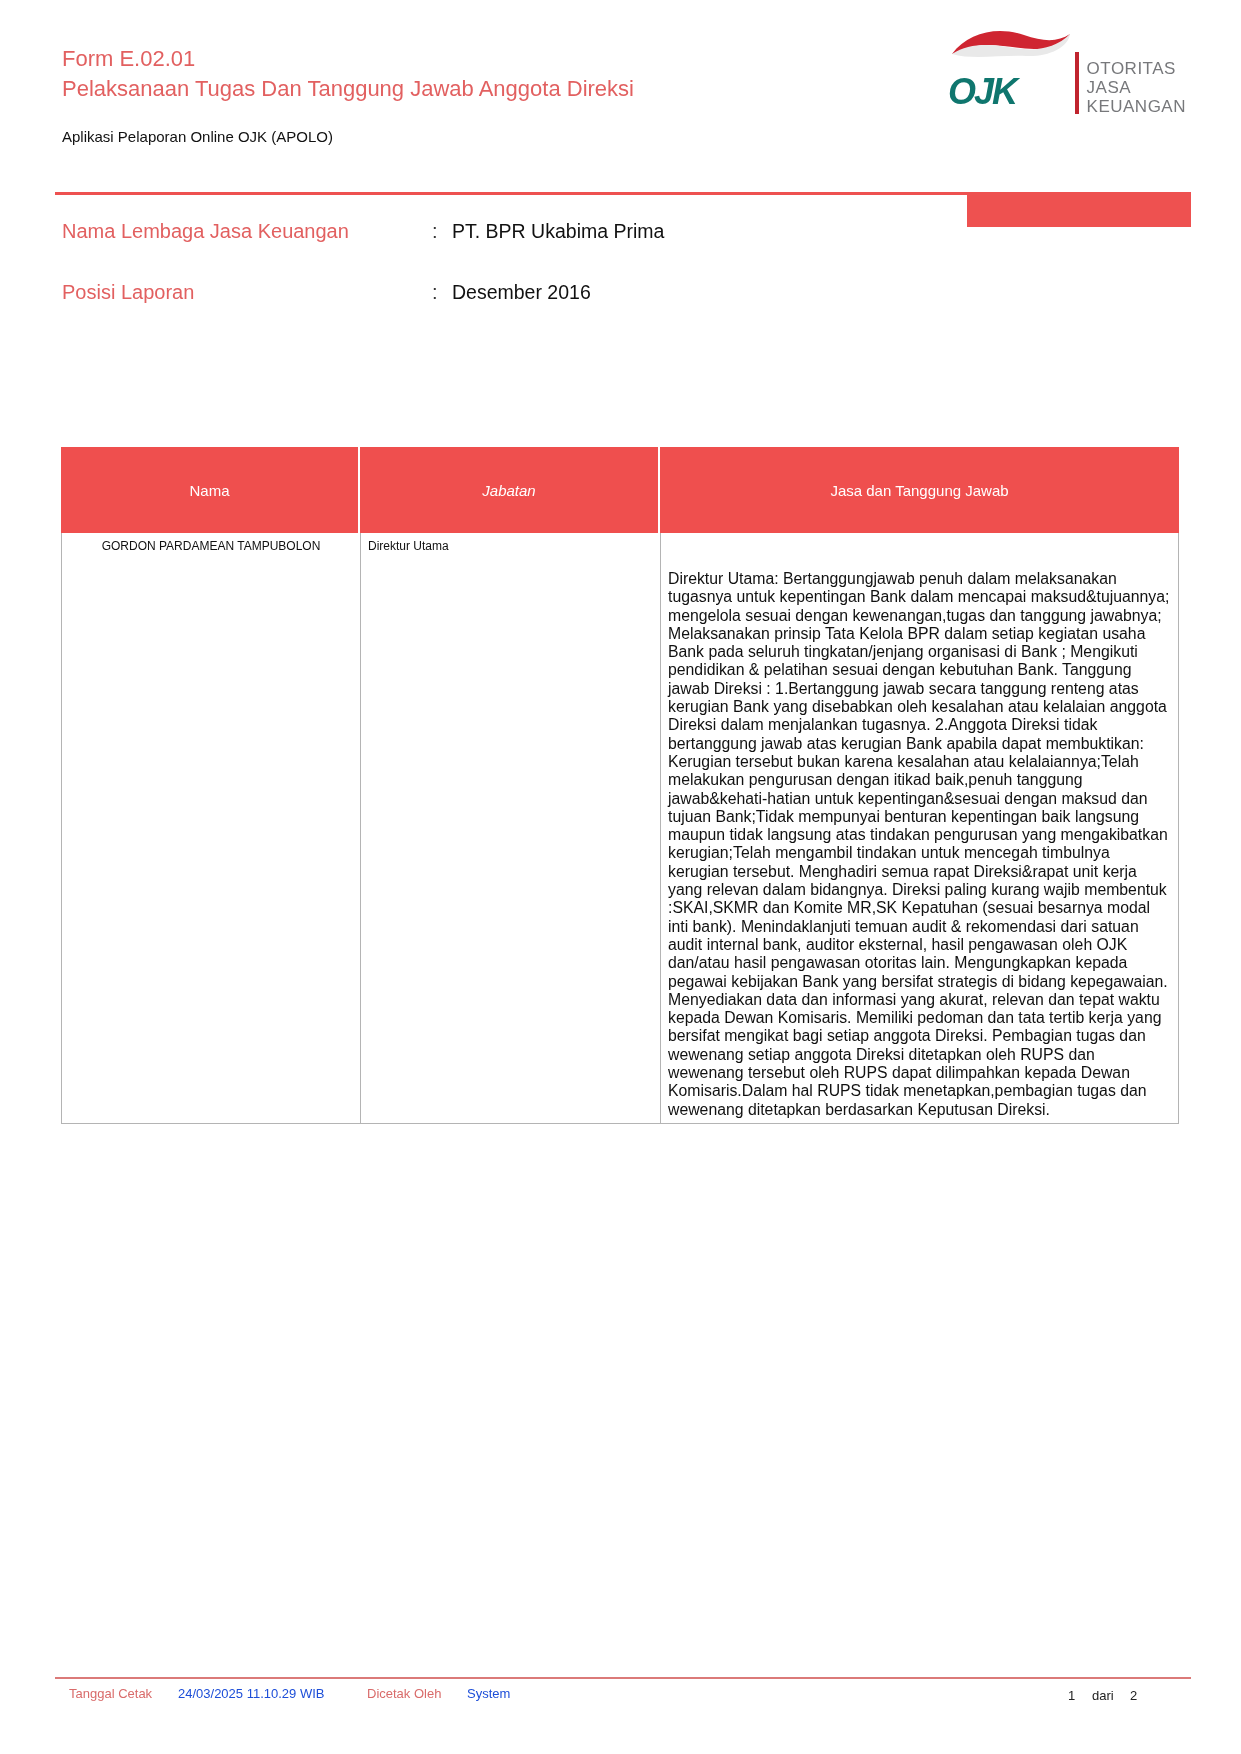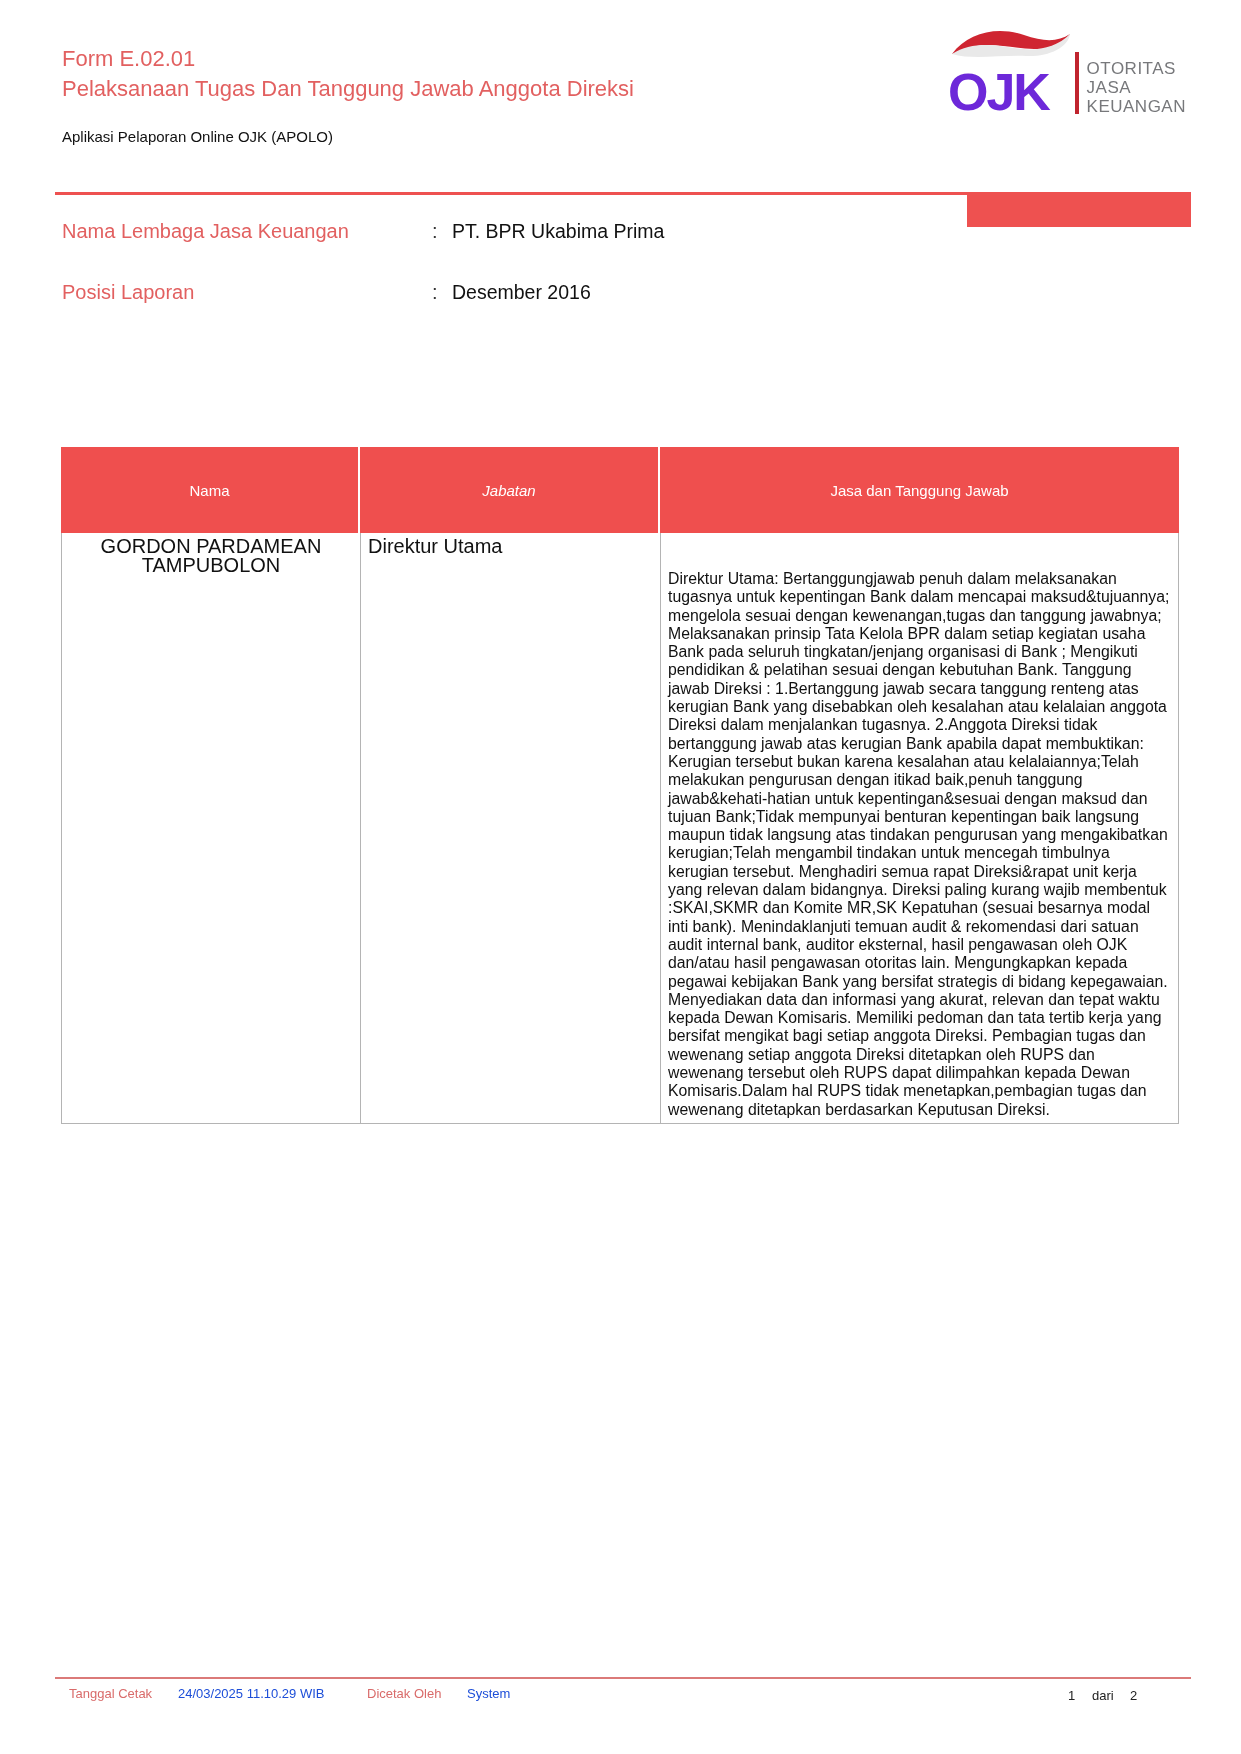--- a/index.html
+++ b/index.html
@@ -18,22 +18,22 @@
   .form-code  { font-size:22px; line-height:30px; font-weight:400; }
   .form-title { font-size:22px; line-height:30px; font-weight:400; }
 
   .app-name { position:absolute; left:62px; top:128px; font-size:15px; color:#111; }
 
   .logo { position:absolute; left:946px; top:28px; width:240px; height:92px; display:flex; align-items:flex-end; }
   .logo-left { position:relative; width:128px; height:92px; }
   .logo-flag { position:absolute; left:0; top:0; width:128px; height:40px; }
   .logo-ojk {
     position:absolute; left:2px; bottom:2px;
-    font-size:52px; line-height:52px; font-weight:800; 
-    color:#6d28d9; letter-spacing:-2px;
+    font-size:36px; line-height:52px; font-weight:800; font-style:italic;
+    color:#0f766e; letter-spacing:-2px;
   }
   .logo-divider { width:4px; height:62px; background:#c0242e; margin:0 8px 6px 6px; }
   .logo-org { display:flex; flex-direction:column; justify-content:flex-end; padding-bottom:4px; }
   .logo-org span { font-size:17px; line-height:19px; color:#77787b; letter-spacing:0.5px; font-weight:500; }
 
   .header-rule  { position:absolute; left:55px; top:192px; width:1136px; height:3px; background:#ee5150; }
   .accent-block { position:absolute; left:967px; top:195px; width:224px; height:32px; background:#ee5150; }
 
   
   .info-row { position:absolute; left:62px; width:900px; height:28px; }
@@ -44,21 +44,21 @@
   .info-value { position:absolute; left:390px; top:0; font-size:19.5px; color:#111; }
 
   
   .report-table { position:absolute; left:55px; top:447px; width:1124px;padding-left:6px; }
   .thead { display:flex; height:86px; background:#ef4f4e; }
   .hcell { display:flex; align-items:center; justify-content:center; color:#ffffff; font-size:15px; }
   .hcell-1 { width:299px; border-right:2px solid #ffffff; }
   .hcell-2 { width:300px; border-right:2px solid #ffffff;font-style:italic; }
   .hcell-3 { flex:1; }
   .trow { display:flex; min-height:591px; border:1px solid #b4b4b4; border-top:none; background:#fff; }
-  .cell { font-size:20px; color:#111; }
+  .cell { font-size:12px; color:#111; }
   .cell-nama { width:299px; border-right:1px solid #b4b4b4; text-align:center; padding:4px 10px 0 10px; line-height:19px; }
   .cell-jabatan { width:300px; border-right:1px solid #b4b4b4; padding:4px 4px 0 7px; line-height:19px; }
   .cell-tugas { flex:1; padding:3px 6px 0 7px; font-size:15.8px; line-height:18.3px; text-align:left;margin-top:34px; }
 
   
   .footer-rule { position:absolute; left:55px; top:1677px; width:1136px; height:2px; background:#db7a79; }
   .footer { position:absolute; left:0; top:1686px; width:1241px; height:24px; font-size:13px; }
   .f-label { color:#d96b6a; position:absolute; top:0; }
   .f-value { color:#1d4ed8; position:absolute; top:0; }
   .f-print-label { left:69px; }

